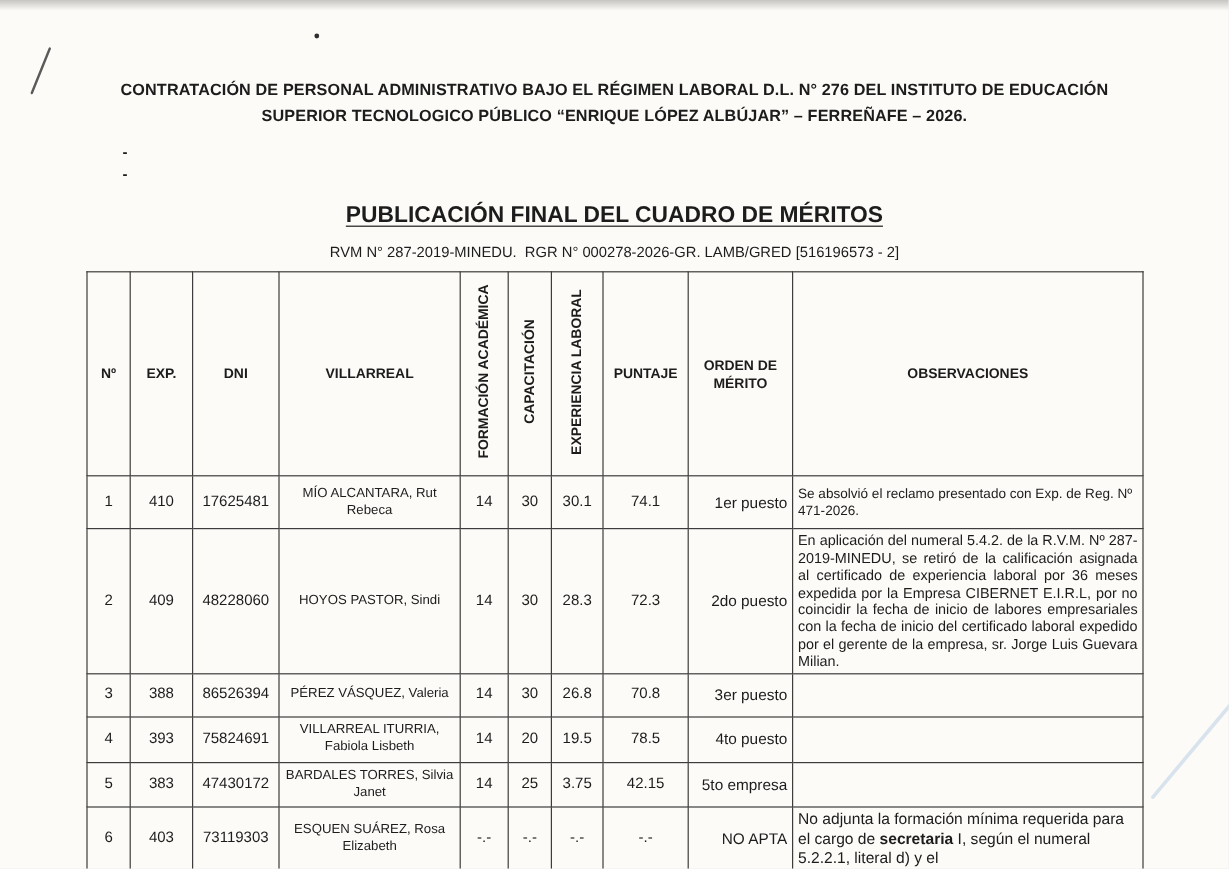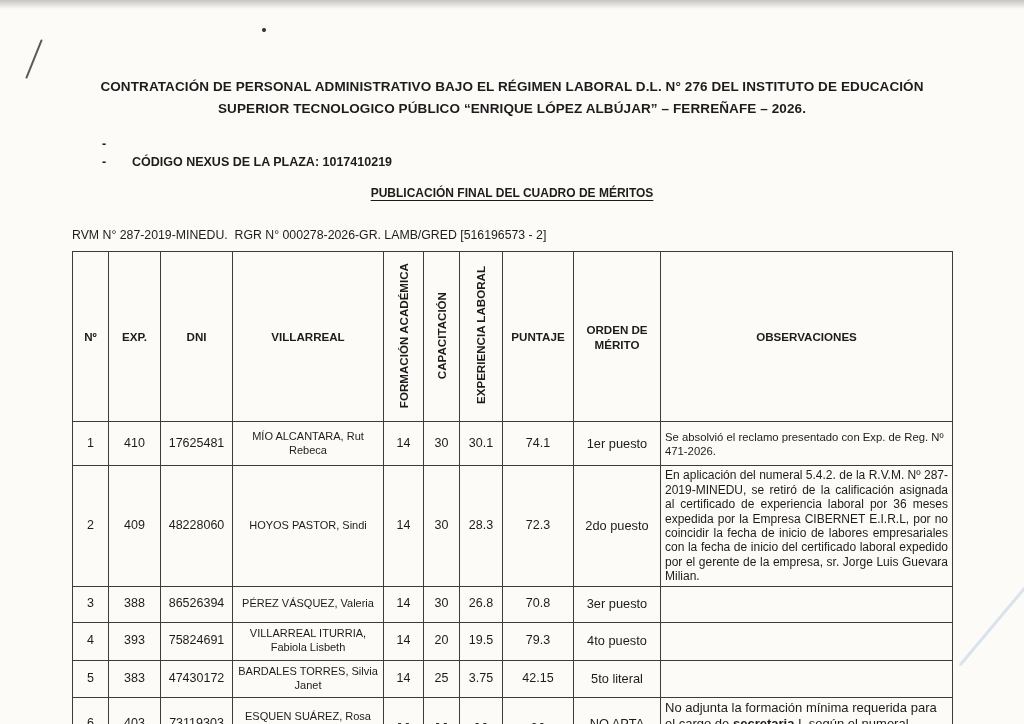--- a/index.html
+++ b/index.html
@@ -29,43 +29,44 @@
   .ink-dot{
     position:absolute;left:262px;top:28px;width:4px;height:4px;border-radius:50%;
     background:#2e2e2e;
   }
   .blue-streak{
     position:absolute;right:28px;top:570px;width:3px;height:108px;
     background:#b9cfe3;opacity:.55;transform:rotate(40deg);border-radius:2px;
   }
   .content{padding:60px 72px 0 72px;}
   .title{
-    margin:16px auto;
+    margin:4px auto;
     max-width:856px;
     text-align:center;
     font-size:13.5px;
     font-weight:700;
     line-height:1.6;
     letter-spacing:.1px;
   }
   .bullets{margin:11px 0 0 26px;}
   .bullet{display:flex;font-size:12.5px;font-weight:600;line-height:1.45;}
   .bullet .marker{width:30px;text-align:left;padding-left:4px;}
   .section-heading{
     margin:15px 0 0 0;
     text-align:center;
-    font-size:12px;
+    font-size:19px;
     font-weight:700;
     text-decoration:underline;
     text-underline-offset:3px;
   }
   .ref-line{
-    margin-top:28px;
+    margin-top:12px;
     font-size:12.3px;
     white-space:pre-wrap;
+    text-align:center;
   }
   
   table.merits{
     margin-top:9px;
     border-collapse:collapse;
     table-layout:fixed;
     width:880px;
   }
   table.merits th, table.merits td{
     border:1px solid #3c3c3c;
@@ -84,21 +85,21 @@
   .vtext{
     writing-mode:vertical-rl;
     transform:rotate(180deg);
     white-space:nowrap;
     font-weight:700;
     font-size:11.6px;
     display:inline-block;
   }
   td{font-size:12.5px;text-align:center;line-height:1.25;}
   td.name{font-size:11px;}
-  td.orden{text-align:center;padding-left:10px;font-size:12.8px;}
+  td.orden{text-align:right;padding-left:10px;font-size:12.8px;}
   td.obs{text-align:left;padding:3px 7px;font-size:11.3px;line-height:1.25;margin-left:42px;}
   td.obs.justify{font-size:12px;line-height:1.2;text-align:justify;}
   td.obs.small{font-size:13px;}
   tr.r1{height:44px;}
   tr.r2{height:98px;}
   tr.r3{height:36px;}
   tr.r4{height:38px;}
   tr.r5{height:37px;}
   tr.r6{height:40px;}
 </style>
@@ -113,21 +114,20 @@
 
   <div class="content">
     <h1 class="title">CONTRATACIÓN DE PERSONAL ADMINISTRATIVO BAJO EL RÉGIMEN LABORAL D.L. N° 276 DEL INSTITUTO DE EDUCACIÓN SUPERIOR TECNOLOGICO PÚBLICO “ENRIQUE LÓPEZ ALBÚJAR” – FERREÑAFE – 2026.</h1>
 
     <div class="bullets">
       <div class="bullet">
         <span class="marker">-</span>
       </div>
       <div class="bullet">
         <span class="marker">-</span>
-        <span>CÓDIGO NEXUS DE LA PLAZA: 1017410219</span>
       </div>
     </div>
 
     <h2 class="section-heading">PUBLICACIÓN FINAL DEL CUADRO DE MÉRITOS</h2>
 
     <div class="ref-line">RVM N° 287-2019-MINEDU.  RGR N° 000278-2026-GR. LAMB/GRED [516196573 - 2]</div>
 
     <table class="merits">
       <colgroup>
         <col style="width:36px">
@@ -195,35 +195,35 @@
       </tr>
 
       <tr class="r4">
         <td>4</td>
         <td>393</td>
         <td>75824691</td>
         <td class="name">VILLARREAL ITURRIA, Fabiola Lisbeth</td>
         <td>14</td>
         <td>20</td>
         <td>19.5</td>
-        <td>79.3</td>
+        <td>78.5</td>
         <td class="orden">4to puesto</td>
         <td class="obs"></td>
       </tr>
 
       <tr class="r5">
         <td>5</td>
         <td>383</td>
         <td>47430172</td>
         <td class="name">BARDALES TORRES, Silvia Janet</td>
         <td>14</td>
         <td>25</td>
         <td>3.75</td>
         <td>42.15</td>
-        <td class="orden">5to literal</td>
+        <td class="orden">5to empresa</td>
         <td class="obs"></td>
       </tr>
 
       <tr class="r6">
         <td>6</td>
         <td>403</td>
         <td>73119303</td>
         <td class="name">ESQUEN SUÁREZ, Rosa Elizabeth</td>
         <td>-.-</td>
         <td>-.-</td>

